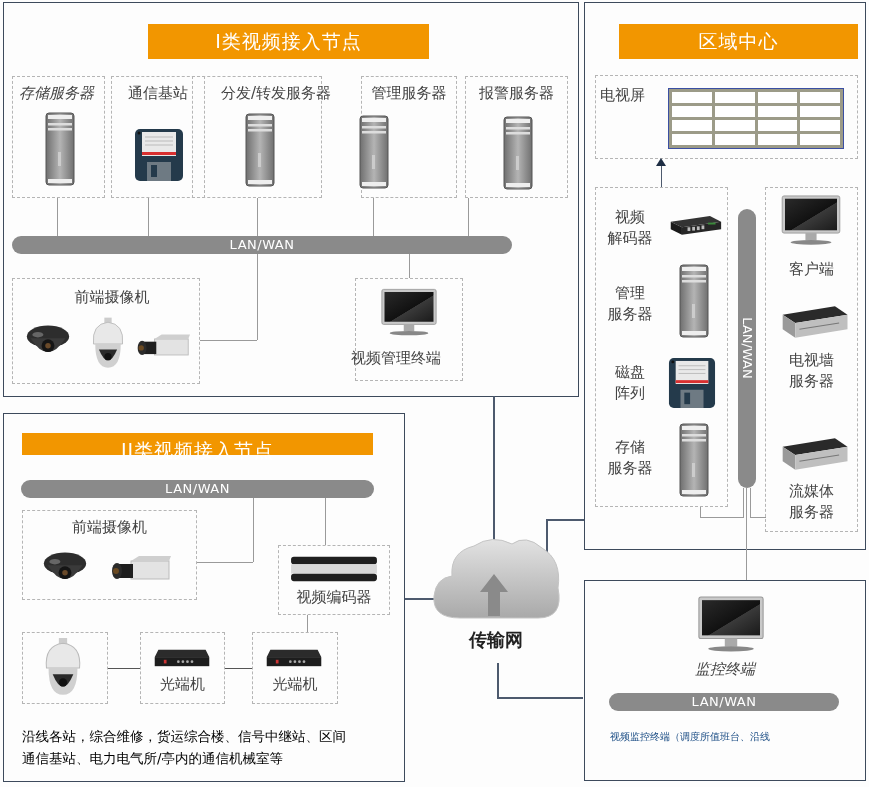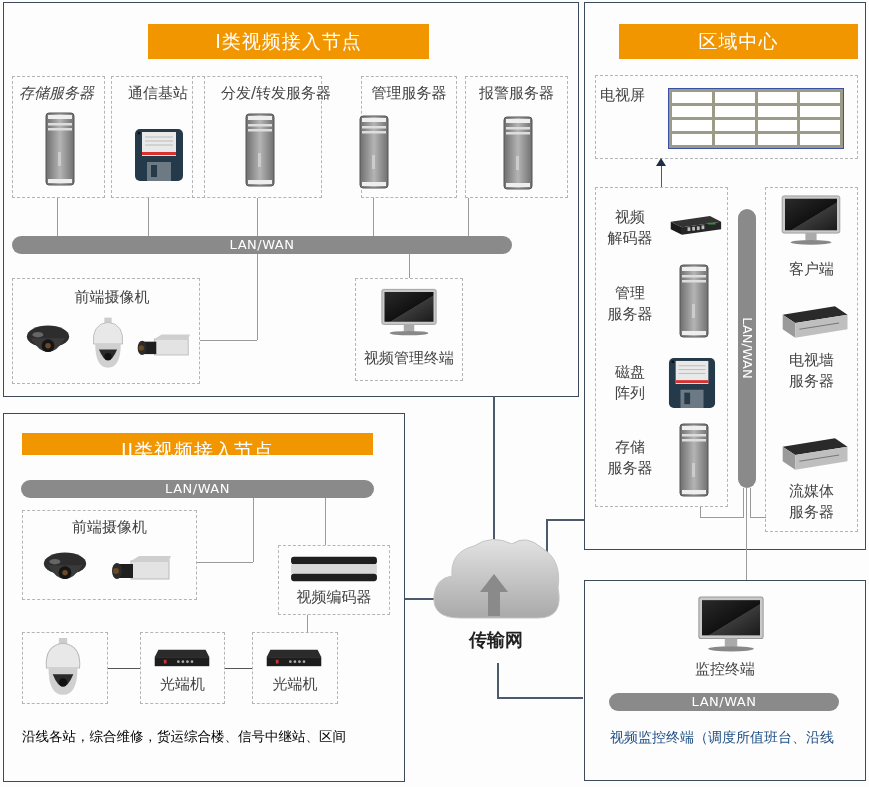--- a/index.html
+++ b/index.html
@@ -169,21 +169,21 @@
     <use href="#ptz"></use>
   </svg>
 <svg class="abs" style="left:135px;top:333px" width="55" height="28">
     <use href="#boxcam"></use>
   </svg>
 
 <div class="dash" style="left:355px;top:278px;width:108px;height:103px;"></div>
 <svg class="abs" style="left:381px;top:288px" width="56" height="50">
     <use href="#monitor"></use>
   </svg>
-<div class="lbl" style="left:355px;top:349px;width:108px;text-align:center;">视频管理终端</div>
+<div class="lbl" style="left:342px;top:349px;width:108px;text-align:center;">视频管理终端</div>
 
 <div class="panel" style="left:584px;top:2px;width:282px;height:548px;"></div>
 <div class="banner" style="left:619px;top:24px;width:239px;height:35px;line-height:35px;">区域中心</div>
 
 <div class="dash" style="left:595px;top:75px;width:263px;height:84px;"></div>
 <div class="lbl" style="left:600px;top:86px;text-align:left;">电视屏</div>
 <div class="abs" style="left:668px;top:88px;width:176px;height:61px;border:1.5px solid #3b4fa3;background:#9c9b88;display:grid;grid-template-columns:repeat(4,1fr);grid-template-rows:repeat(4,1fr);gap:3px;padding:3px;box-sizing:border-box;">
   <div style="background:#fff"></div>
     <div style="background:#fff"></div>
     <div style="background:#fff"></div>
@@ -291,36 +291,37 @@
 <div class="hline" style="left:225px;top:668px;width:27px;background:#555;"></div>
 
 <div class="dash" style="left:252px;top:632px;width:86px;height:72px;"></div>
 <svg class="abs" style="left:262px;top:648px" width="64" height="20">
     <use href="#optical"></use>
   </svg>
 <div class="lbl" style="left:252px;top:675px;width:86px;">光端机</div>
 
 <div class="abs" style="left:22px;top:725px;font-size:13.5px;color:#000000;line-height:22px;white-space:nowrap;">
   <div>沿线各站，综合维修，货运综合楼、信号中继站、区间</div>
+  <div>通信基站、电力电气所/亭内的通信机械室等</div>
 </div>
 
 <div class="dline" style="left:493px;top:396px;width:1.5px;height:154px;"></div>
 <div class="dline" style="left:405px;top:598px;width:33px;height:1.5px;"></div>
 <div class="dline" style="left:546px;top:519px;width:1.5px;height:44px;"></div>
 <div class="dline" style="left:546px;top:519px;width:38px;height:1.5px;"></div>
 <div class="dline" style="left:497px;top:663px;width:1.5px;height:34px;"></div>
 <div class="dline" style="left:497px;top:697px;width:86px;height:1.5px;"></div>
 
 <svg class="abs" style="left:430px;top:530px" width="136" height="96" viewBox="0 0 136 96">
   <path d="M30 88 Q2 88 4 66 Q6 48 22 46 Q20 22 44 16 Q62 4 82 14 Q96 4 112 18 Q132 30 128 58 Q134 88 108 88 Z" fill="url(#gCloud)" stroke="#c4c4c4"></path>
   <polygon points="64,44 50,62 58,62 58,86 70,86 70,62 78,62" fill="#8a8a8a"></polygon>
 </svg>
 <div class="abs" style="left:456px;top:628px;width:80px;text-align:center;font-size:18px;font-weight:bold;color:#222;">传输网</div>
 
 <div class="panel" style="left:584px;top:580px;width:282px;height:201px;"></div>
 <svg class="abs" style="left:697px;top:596px" width="68" height="58">
     <use href="#monitor"></use>
   </svg>
-<div class="lbl" style="left:584px;top:660px;width:282px;">监控终端</div>
+<div class="lbl" style="left:584px;top:660px;width:282px;font-style:italic;">监控终端</div>
 <div class="bus" style="left:609px;top:693px;width:230px;height:18px;line-height:18px;">LAN/WAN</div>
-<div class="abs blue" style="left:610px;top:726px;font-size:14px;line-height:22px;white-space:nowrap;text-align:right;">
+<div class="abs blue" style="left:610px;top:726px;font-size:10px;line-height:22px;white-space:nowrap;text-align:right;">
   <div>视频监控终端（调度所值班台、沿线</div>
 </div>
 
 </body></html>

